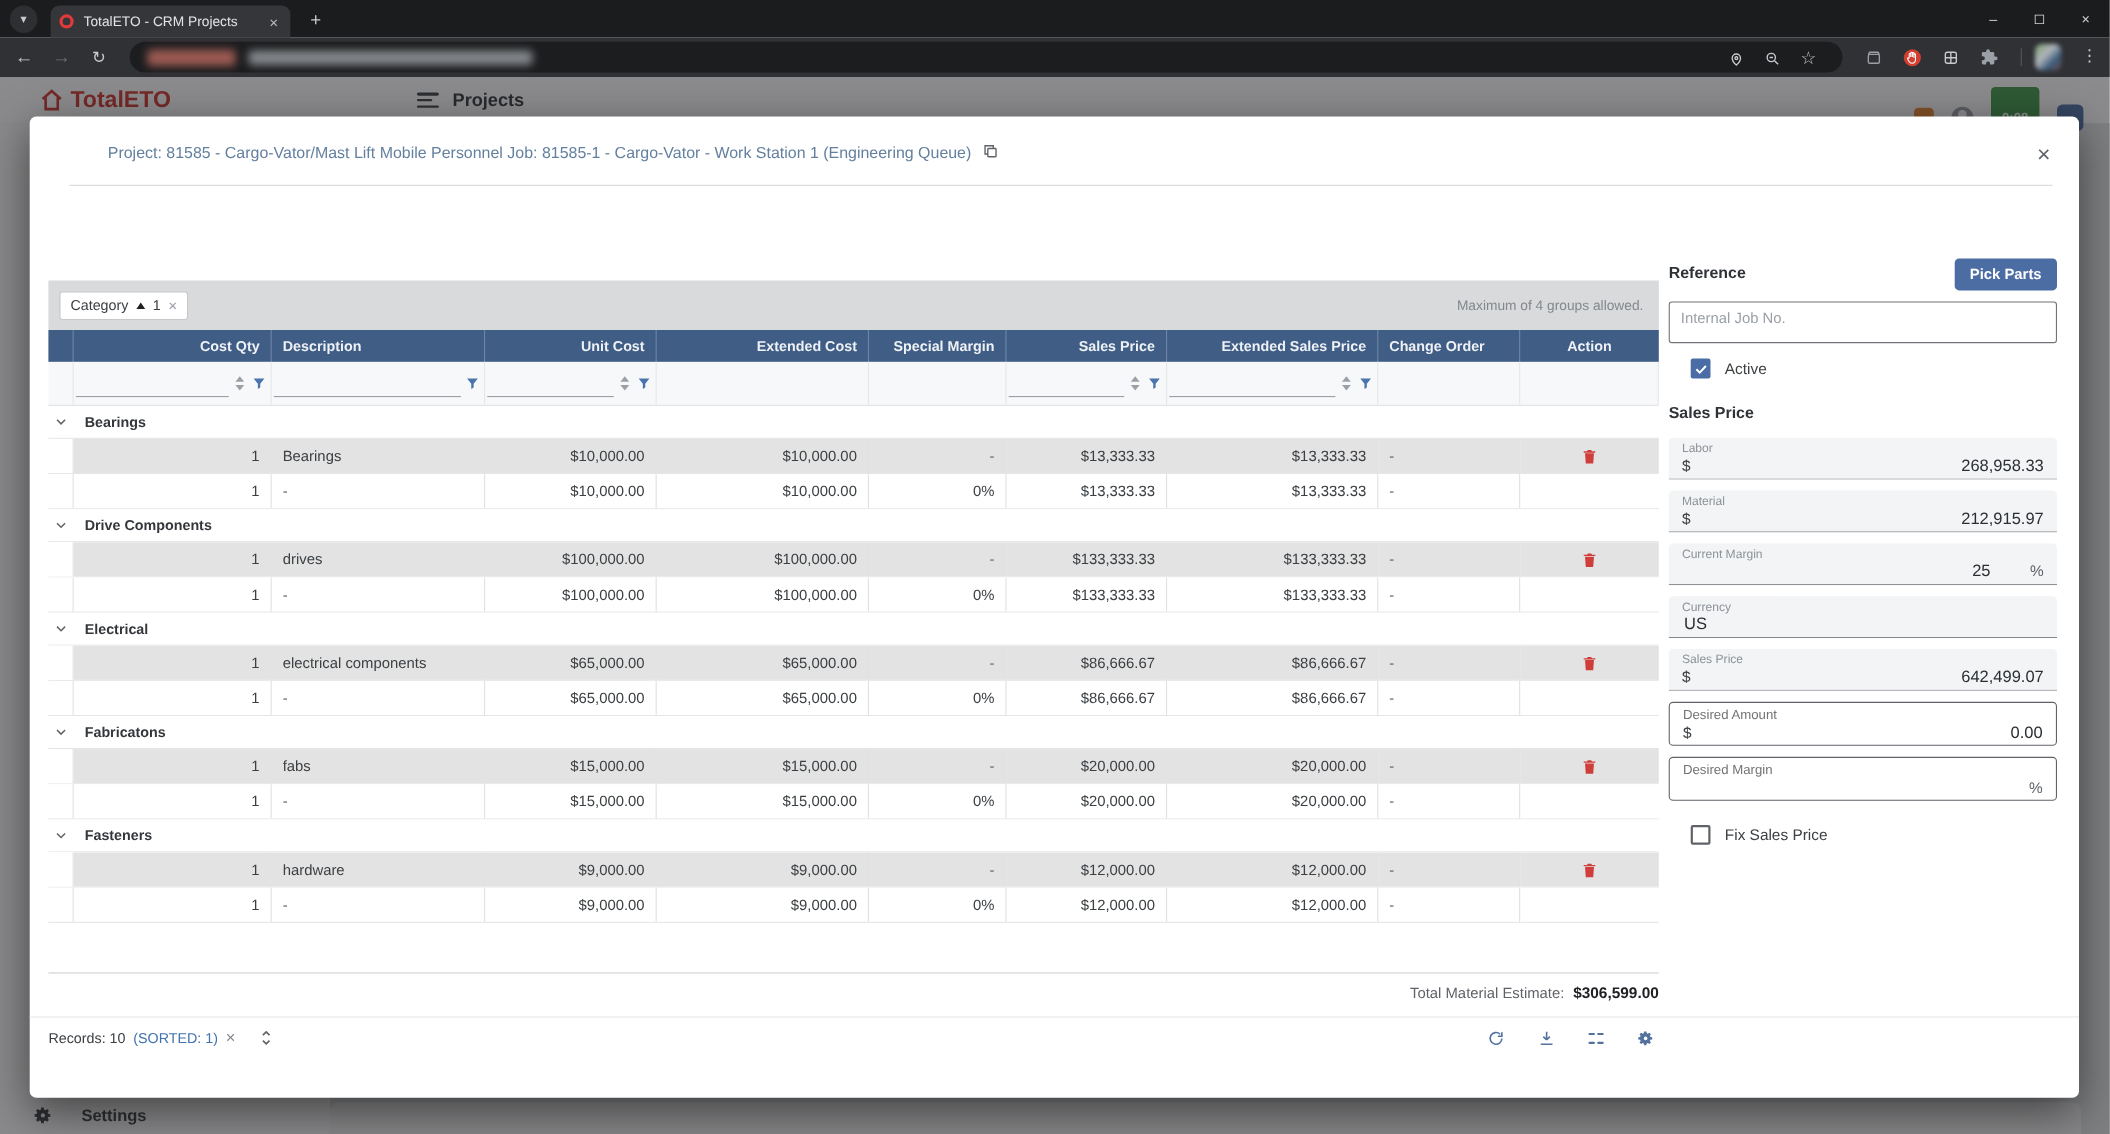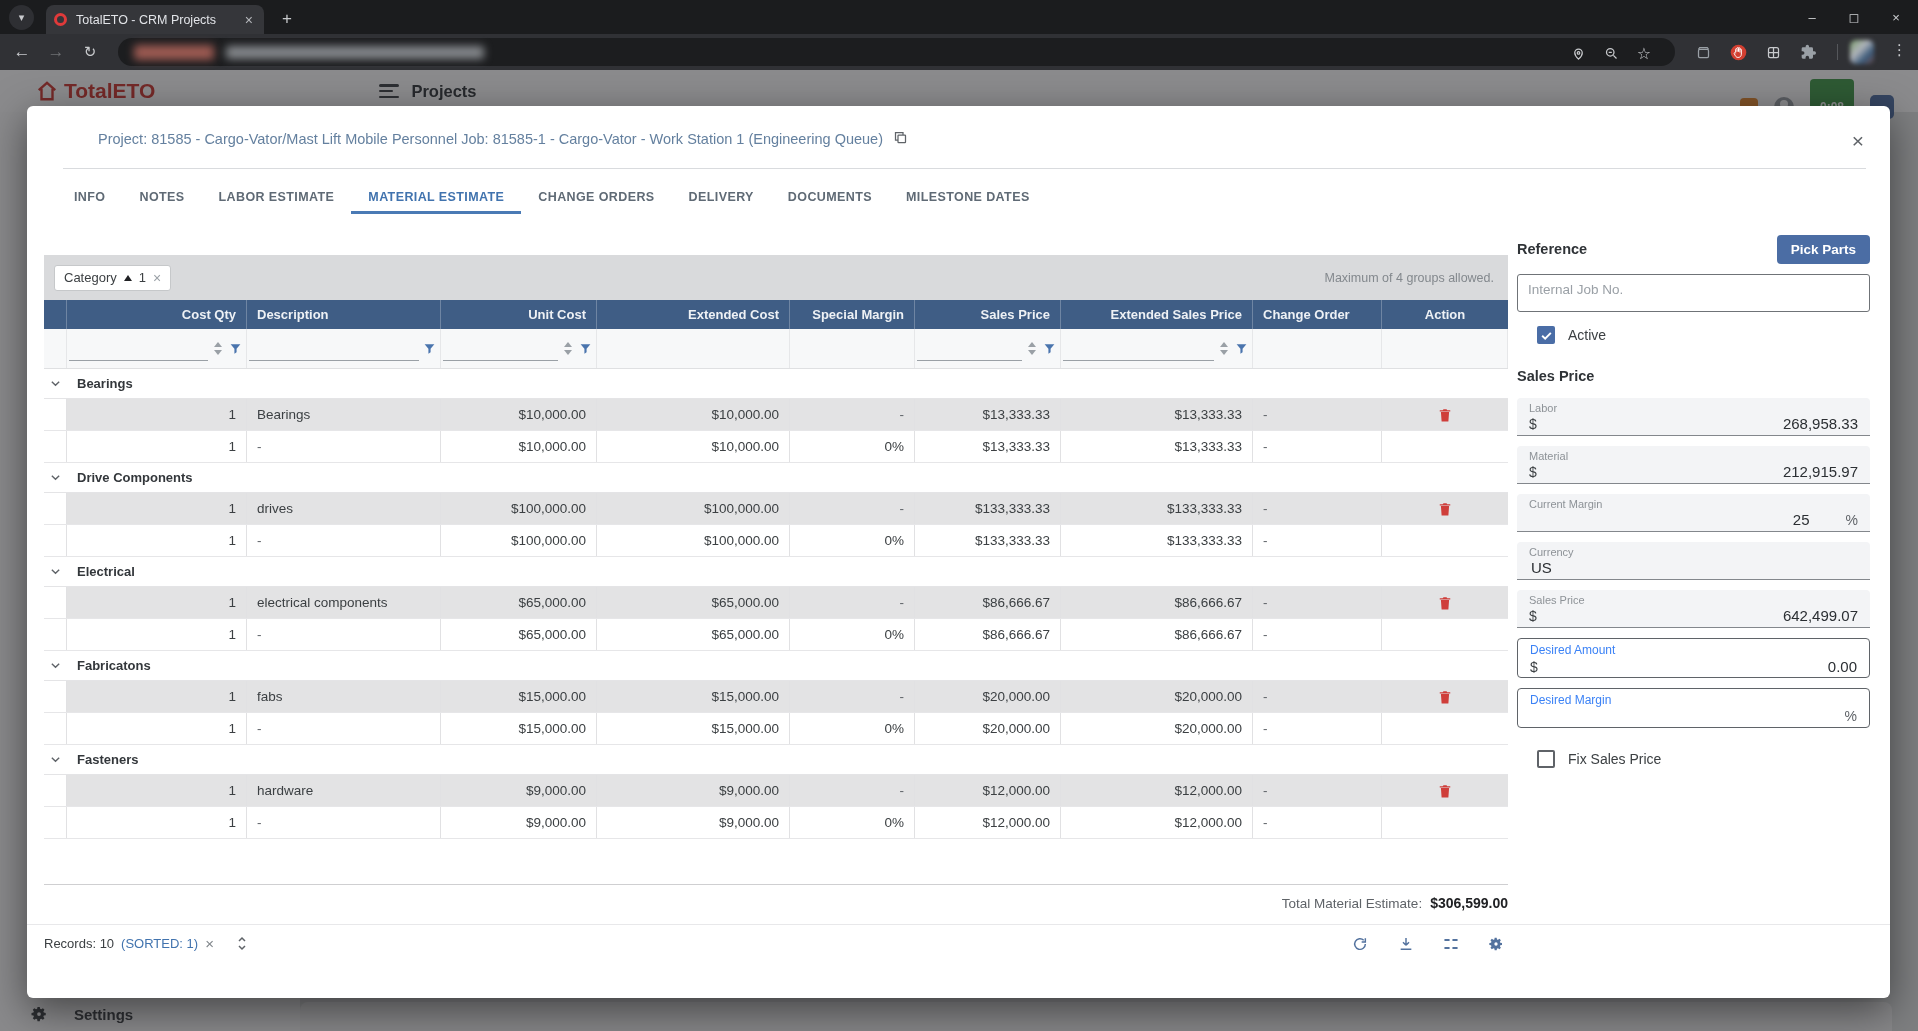--- a/index.html
+++ b/index.html
@@ -137,21 +137,21 @@
   .cb { width:18px; height:18px; border-radius:2px; display:flex; align-items:center; justify-content:center; }
   .cb.checked { background:#4a6da6; }
   .cb.empty { border:2px solid #5f6368; background:#fff; }
   .cblabel { color:#3c4043; font-size:14px; }
   .sp-head { margin-top:24px; }
   .sfields { margin-top:14px; display:flex; flex-direction:column; gap:10px; }
   .sfield { width:100%; padding:4px 12px 0 12px; }
   .sfield.filled { height:38px; background:#f3f4f6; border-bottom:1px solid #83878c; border-radius:4px 4px 0 0; }
   .sfield.outlined { height:40px; background:#fff; border:1px solid #5f6368; border-radius:4px; }
   .slab { font-size:11px; color:#8d9297; }
-  .sfield.outlined .slab { color:#3b82f6; font-size:12px; }
+  .sfield.outlined .slab { color:#737373; font-size:12px; }
   .svrow { display:flex; align-items:baseline; margin-top:1px; }
   .spre { color:#3c4043; font-size:14px; }
   .sval { margin-left:auto; color:#2b2f33; font-size:15px; }
   .sval.left { margin-left:2px; }
   .ssuf { margin-left:auto; padding-left:18px; color:#5f6368; font-size:14px; }
   .svrow .sval + .ssuf { margin-left:18px; }
   .fixrow { margin-top:22px; }
 </style>
 </head>
 <body>
@@ -259,30 +259,20 @@
       <span>
         <svg width="15" height="15" viewBox="0 0 24 24" fill="none" stroke="#5f6368" stroke-width="2">
             <rect x="8" y="8" width="12" height="12" rx="1"></rect>
             <path d="M16 8V4H4v12h4"></path>
           </svg>
       </span>
     </div>
     <div class="m-close">×</div>
     <div class="m-divider"></div>
 
-    <div class="m-tabbar">
-        <div class="m-tab">INFO</div>
-        <div class="m-tab">NOTES</div>
-        <div class="m-tab">LABOR ESTIMATE</div>
-        <div class="m-tab active">MATERIAL ESTIMATE</div>
-        <div class="m-tab">CHANGE ORDERS</div>
-        <div class="m-tab">DELIVERY</div>
-        <div class="m-tab">DOCUMENTS</div>
-        <div class="m-tab">MILESTONE DATES</div>
-      </div>
 
     <div class="group-bar">
       <div class="chip">
         <span>Category</span>
         <span class="chip-asc"></span>
         <span>1</span>
         <span class="chip-x">×</span>
       </div>
       <span class="group-note">Maximum of 4 groups allowed.</span>
     </div>

